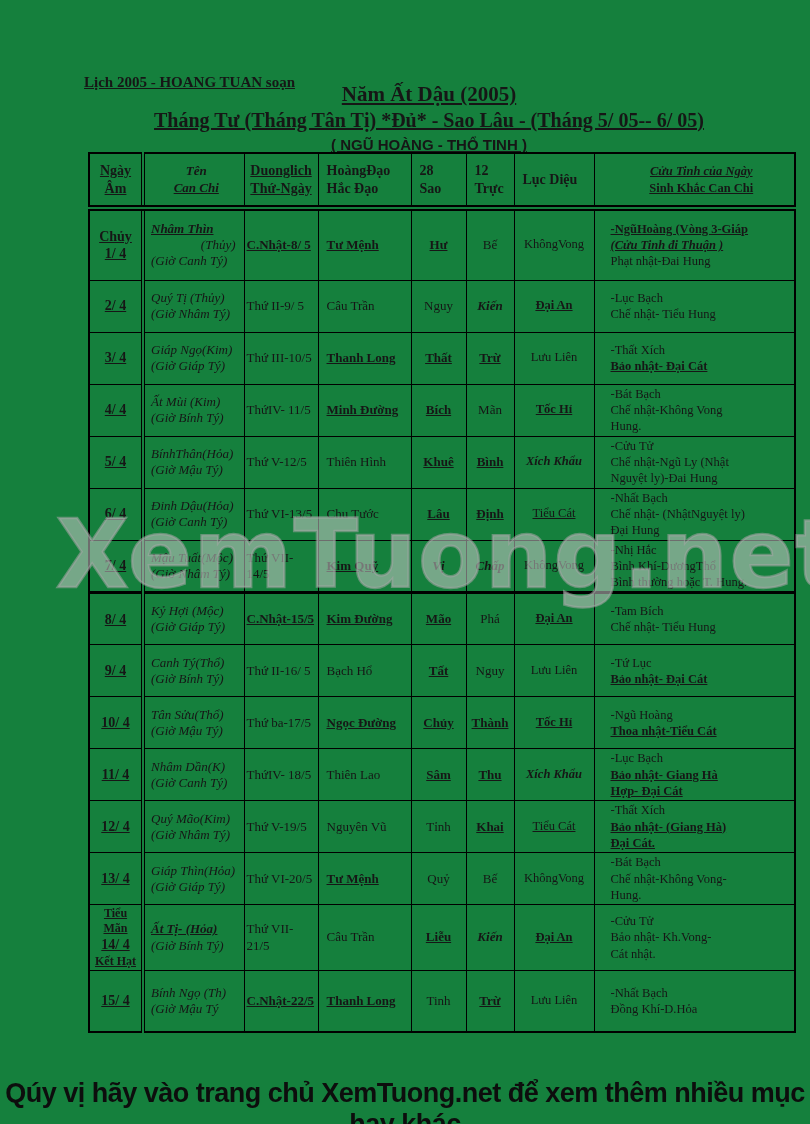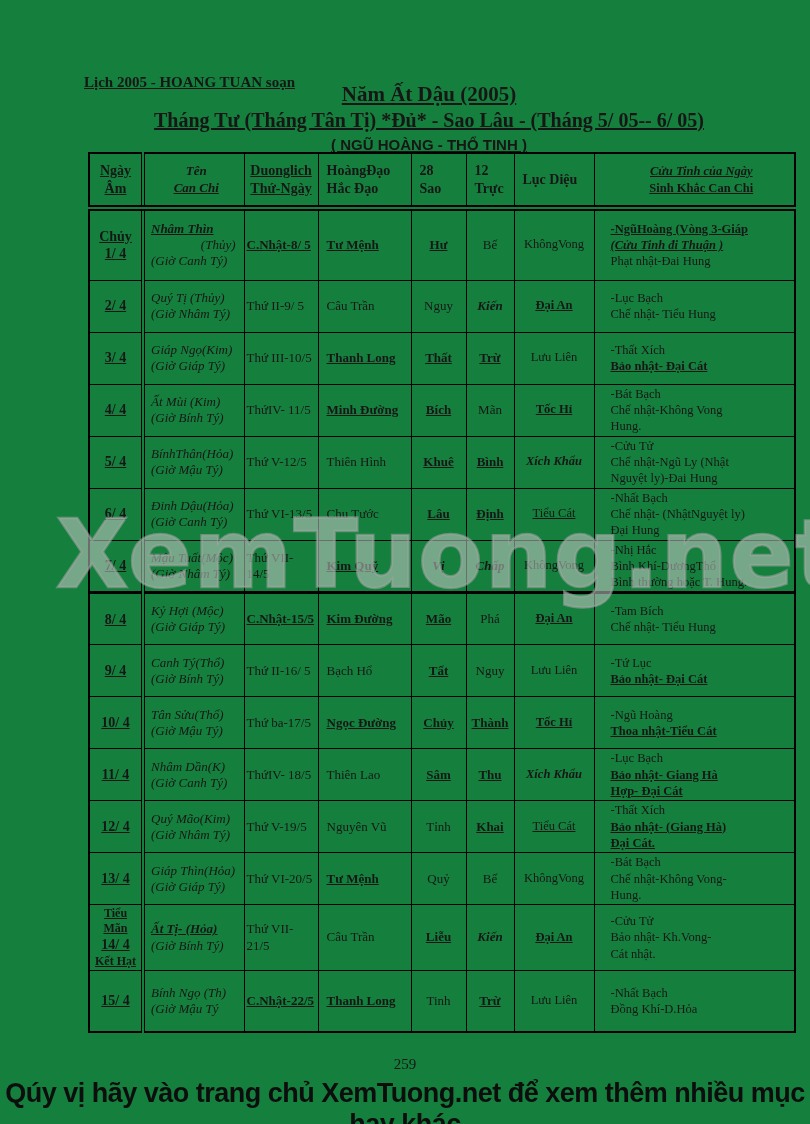--- a/index.html
+++ b/index.html
@@ -561,16 +561,15 @@
               <div class="line">-Nhất Bạch</div>
               <div class="line">Đồng Khí-D.Hỏa</div>
             </td>
           </tr>
         </tbody>
     </table>
   </div>
 
   <div id="watermark">XemTuong.net</div>
 
-  <div id="pagenum">259</div>
   <div id="footer">Qúy vị hãy vào trang chủ XemTuong.net để xem thêm nhiều mục hay khác</div>
 
 </div>
 
 </body></html>

